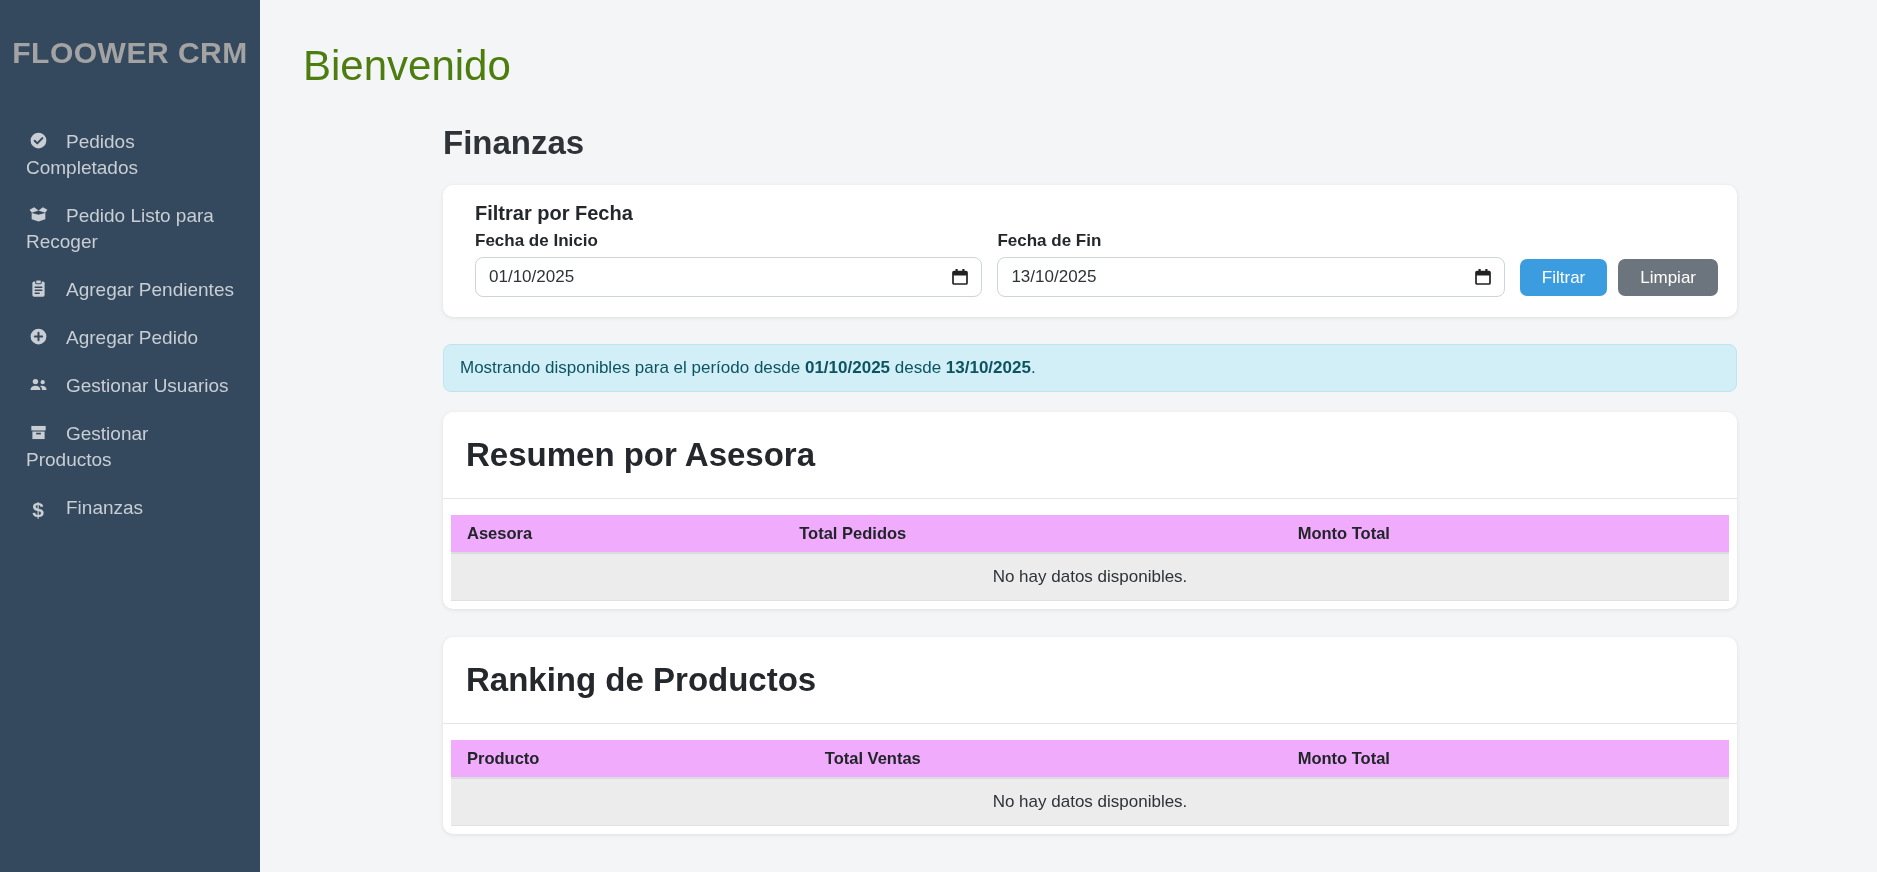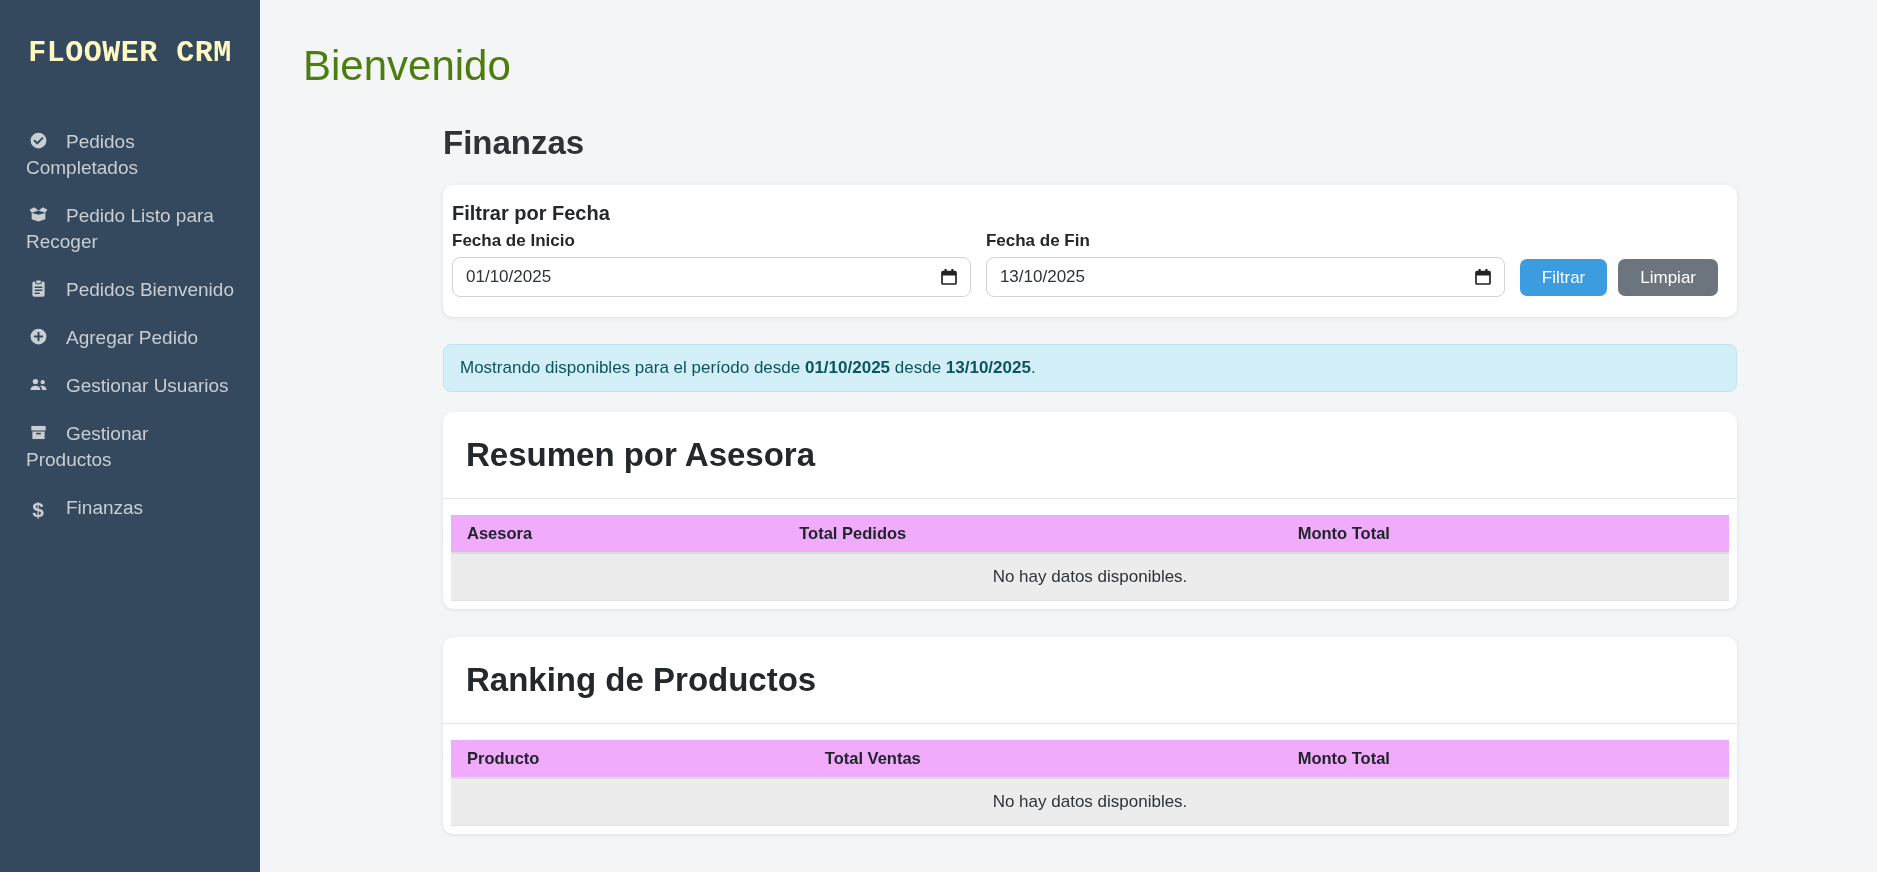--- a/index.html
+++ b/index.html
@@ -14,26 +14,25 @@
 
   
   .sidebar {
     width: 260px; min-width: 260px; height: 100%;
     background: var(--sidebar-bg, #34495e);
     color: #c9ced4;
   }
   .brand {
     padding: 36px 10px 0;
     text-align: center;
-    color: #fef9c3;
+    color: #a3a3a3;
     font-size: 30px;
     font-weight: 700;
     letter-spacing: 0.5px;
     white-space: nowrap;
-    font-family: Liberation Mono, monospace;
   }
   .nav { margin-top: 48px; list-style: none; }
   .nav li a {
     display: block;
     padding: 11px 26px;
     font-size: 19px;
     line-height: 26px;
     color: #c9ced4;
     text-decoration: none;
     cursor: pointer;
@@ -69,21 +68,21 @@
     color: #2f3337;
   }
 
   .card {
     background: #ffffff;
     border-radius: 10px;
     box-shadow: 0 1px 4px rgba(0,0,0,0.09);
   }
 
   
-  .filter-card { margin-top: 23px; padding: 17px 19px 20px 9px; }
+  .filter-card { margin-top: 23px; padding: 17px 19px 20px 32px; }
   .filter-title { font-size: 20px; font-weight: 700; color: #24282c; }
   .filter-row { display: flex; align-items: flex-end; gap: 15px; margin-top: 6px; }
   .field { flex: 1; }
   .field label {
     display: block;
     font-size: 17px;
     font-weight: 700;
     color: #24282c;
     margin-bottom: 6px;
   }
@@ -198,21 +197,21 @@
       <li>
         <a>
           <span class="ico">
             <svg viewBox="0 0 24 24">
                 <rect x="5" y="4" width="14" height="17.5" rx="2" fill="currentColor"></rect>
                 <rect x="8.8" y="2.2" width="6.4" height="4.4" rx="1.2" fill="currentColor" stroke="#34495e" stroke-width="1.2"></rect>
                 <g stroke="#34495e" stroke-width="1.6" stroke-linecap="round">
                   <path d="M8.2 10.6h7.6M8.2 14h7.6M8.2 17.4h4.6"></path>
                 </g>
               </svg>
-          </span><span>Pedidos Bienvenido</span>
+          </span><span>Agregar Pendientes</span>
         </a>
       </li>
       <li>
         <a>
           <span class="ico">
             <svg viewBox="0 0 24 24">
                 <circle cx="12" cy="12" r="9" fill="currentColor"></circle>
                 <path d="M12 7.8v8.4M7.8 12h8.4" stroke="#34495e" stroke-width="2.3" stroke-linecap="round"></path>
               </svg>
           </span><span>Agregar Pedido</span>

